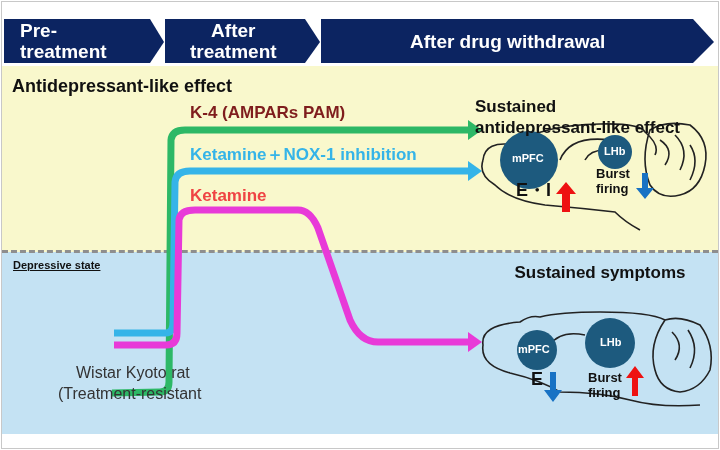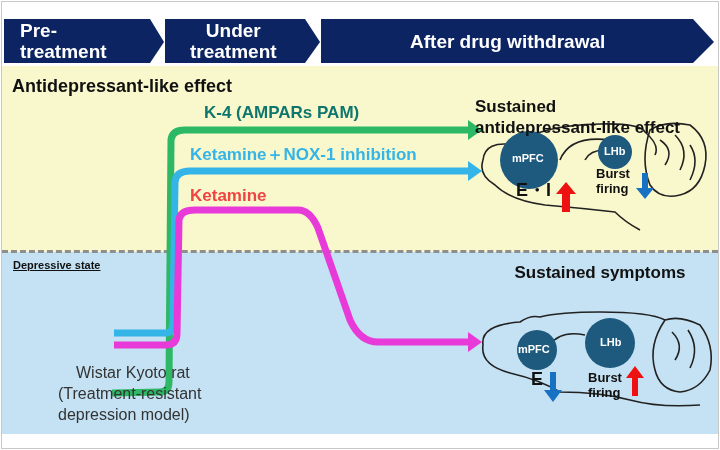--- a/index.html
+++ b/index.html
@@ -61,29 +61,29 @@
   <circle cx="610" cy="343" r="25" fill="#1d5a7e"></circle>
   <path d="M550,372 L550,390 L544,390 L553,402 L562,390 L556,390 L556,372 Z" fill="#1872c4"></path>
   <path d="M632,396 L632,378 L626,378 L635,366 L644,378 L638,378 L638,396 Z" fill="#ee1111"></path>
 </svg>
 
 <div class="lbl phase" style="left:20px;top:20px;text-align:left;">
   <div>Pre-</div>
   <div>treatment</div>
 </div>
 <div class="lbl phase" style="left:190px;top:20px;">
-  <div>Under</div>
+  <div>After</div>
   <div>treatment</div>
 </div>
 <div class="lbl phase" style="left:410px;top:31px;">After drug withdrawal</div>
 
 <div class="lbl title-b" style="left:12px;top:76px;font-size:18px;">Antidepressant-like effect</div>
 <div class="lbl title-b" style="left:13px;top:259px;font-size:11px;text-decoration:underline;">Depressive state</div>
 
-<div class="lbl" style="left:190px;top:103px;font-size:17px;font-weight:bold;color:#0f766e;margin-left:14px;">K-4 (AMPARs PAM)</div>
+<div class="lbl" style="left:190px;top:103px;font-size:17px;font-weight:bold;color:#7f1d1d;">K-4 (AMPARs PAM)</div>
 <div class="lbl" style="left:190px;top:143px;font-size:17px;font-weight:bold;color:#35b4e8;">Ketamine＋NOX-1 inhibition</div>
 <div class="lbl" style="left:190px;top:186px;font-size:17px;font-weight:bold;color:#ef4444;">Ketamine</div>
 
 <div class="lbl title-b" style="left:475px;top:75px;font-size:17px;line-height:21px;text-align:left;width:245px;margin-top:21px;">
   <div>Sustained</div>
   <div>antidepressant-like effect</div>
 </div>
 <div class="lbl title-b" style="left:480px;top:262px;font-size:17px;line-height:21px;text-align:center;width:240px;">
   <div>Sustained symptoms</div>
 </div>
@@ -100,14 +100,13 @@
 <div class="lbl" style="left:600px;top:336px;font-size:11px;font-weight:bold;color:#fff;">LHb</div>
 <div class="lbl" style="left:531px;top:369px;font-size:18px;font-weight:bold;color:#111;">E</div>
 <div class="lbl" style="left:588px;top:370px;font-size:13px;font-weight:bold;color:#111;line-height:15px;">
   <div>Burst</div>
   <div>firing</div>
 </div>
 
 <div class="lbl" style="left:58px;top:362px;font-size:16px;line-height:21px;color:#333;">
   <div style="padding-left:18px;">Wistar Kyoto rat</div>
   <div>(Treatment-resistant</div>
-  <div>depression model)</div>
 </div>
 
 </body></html>

